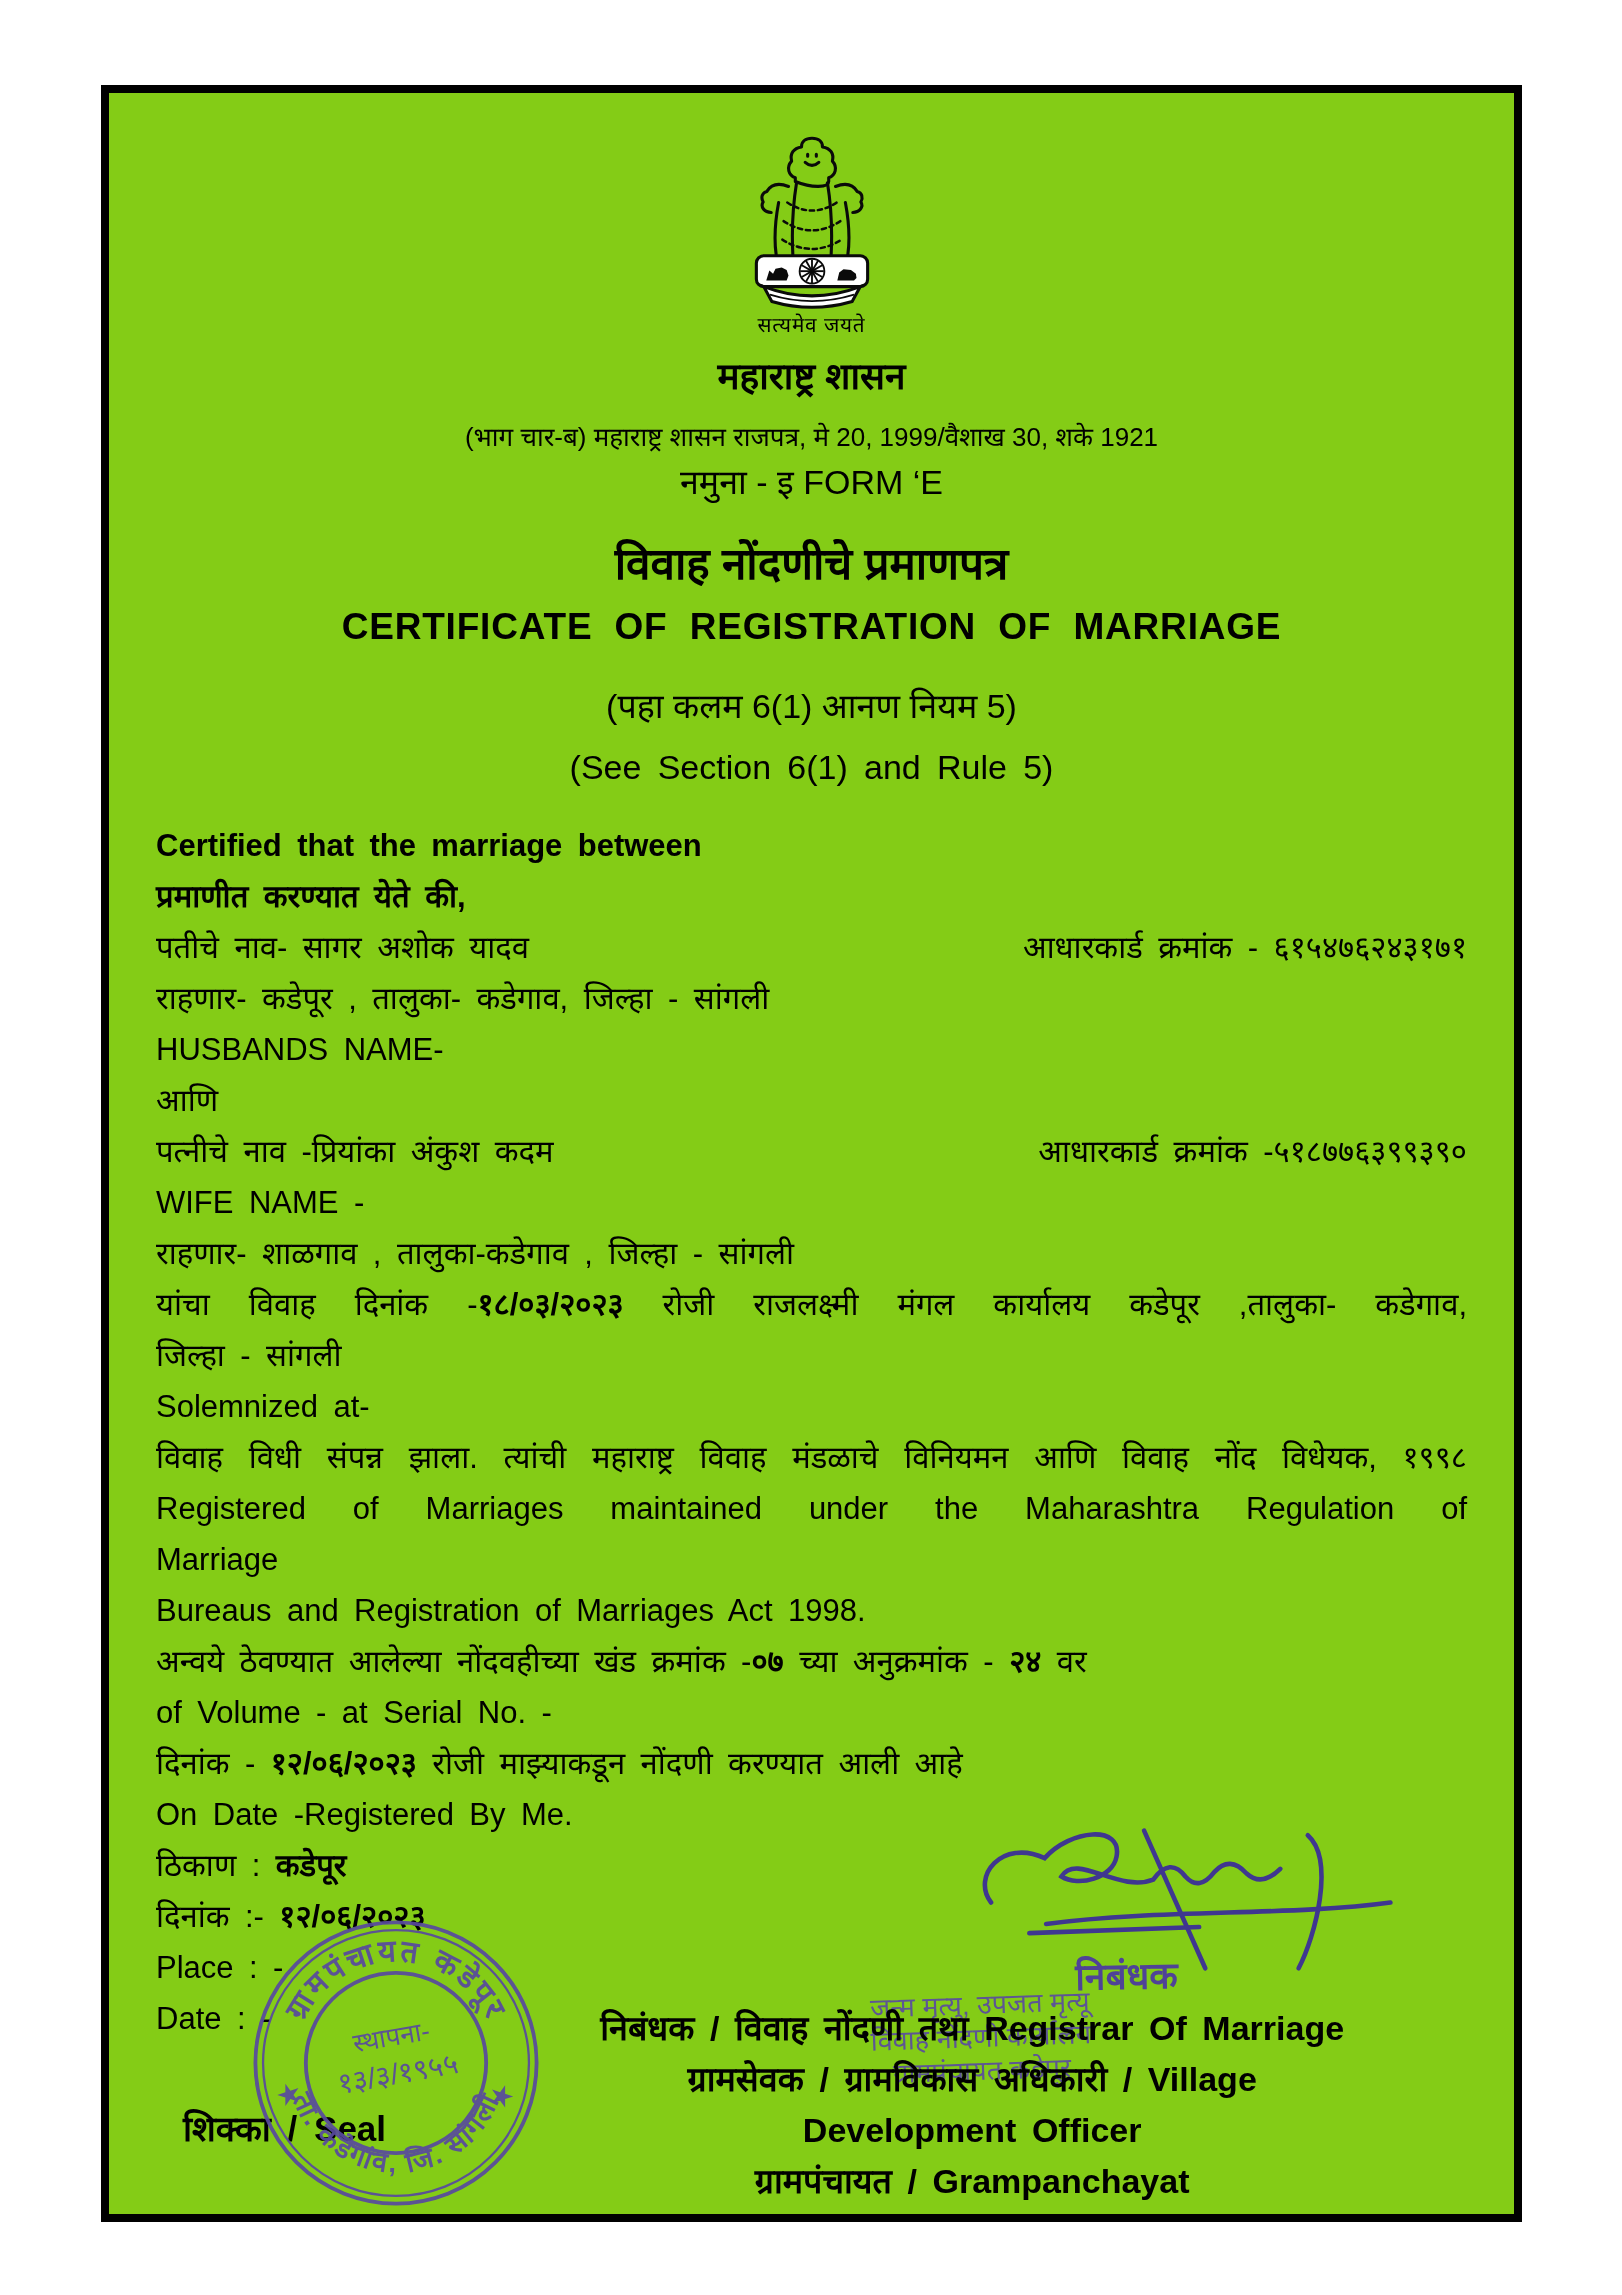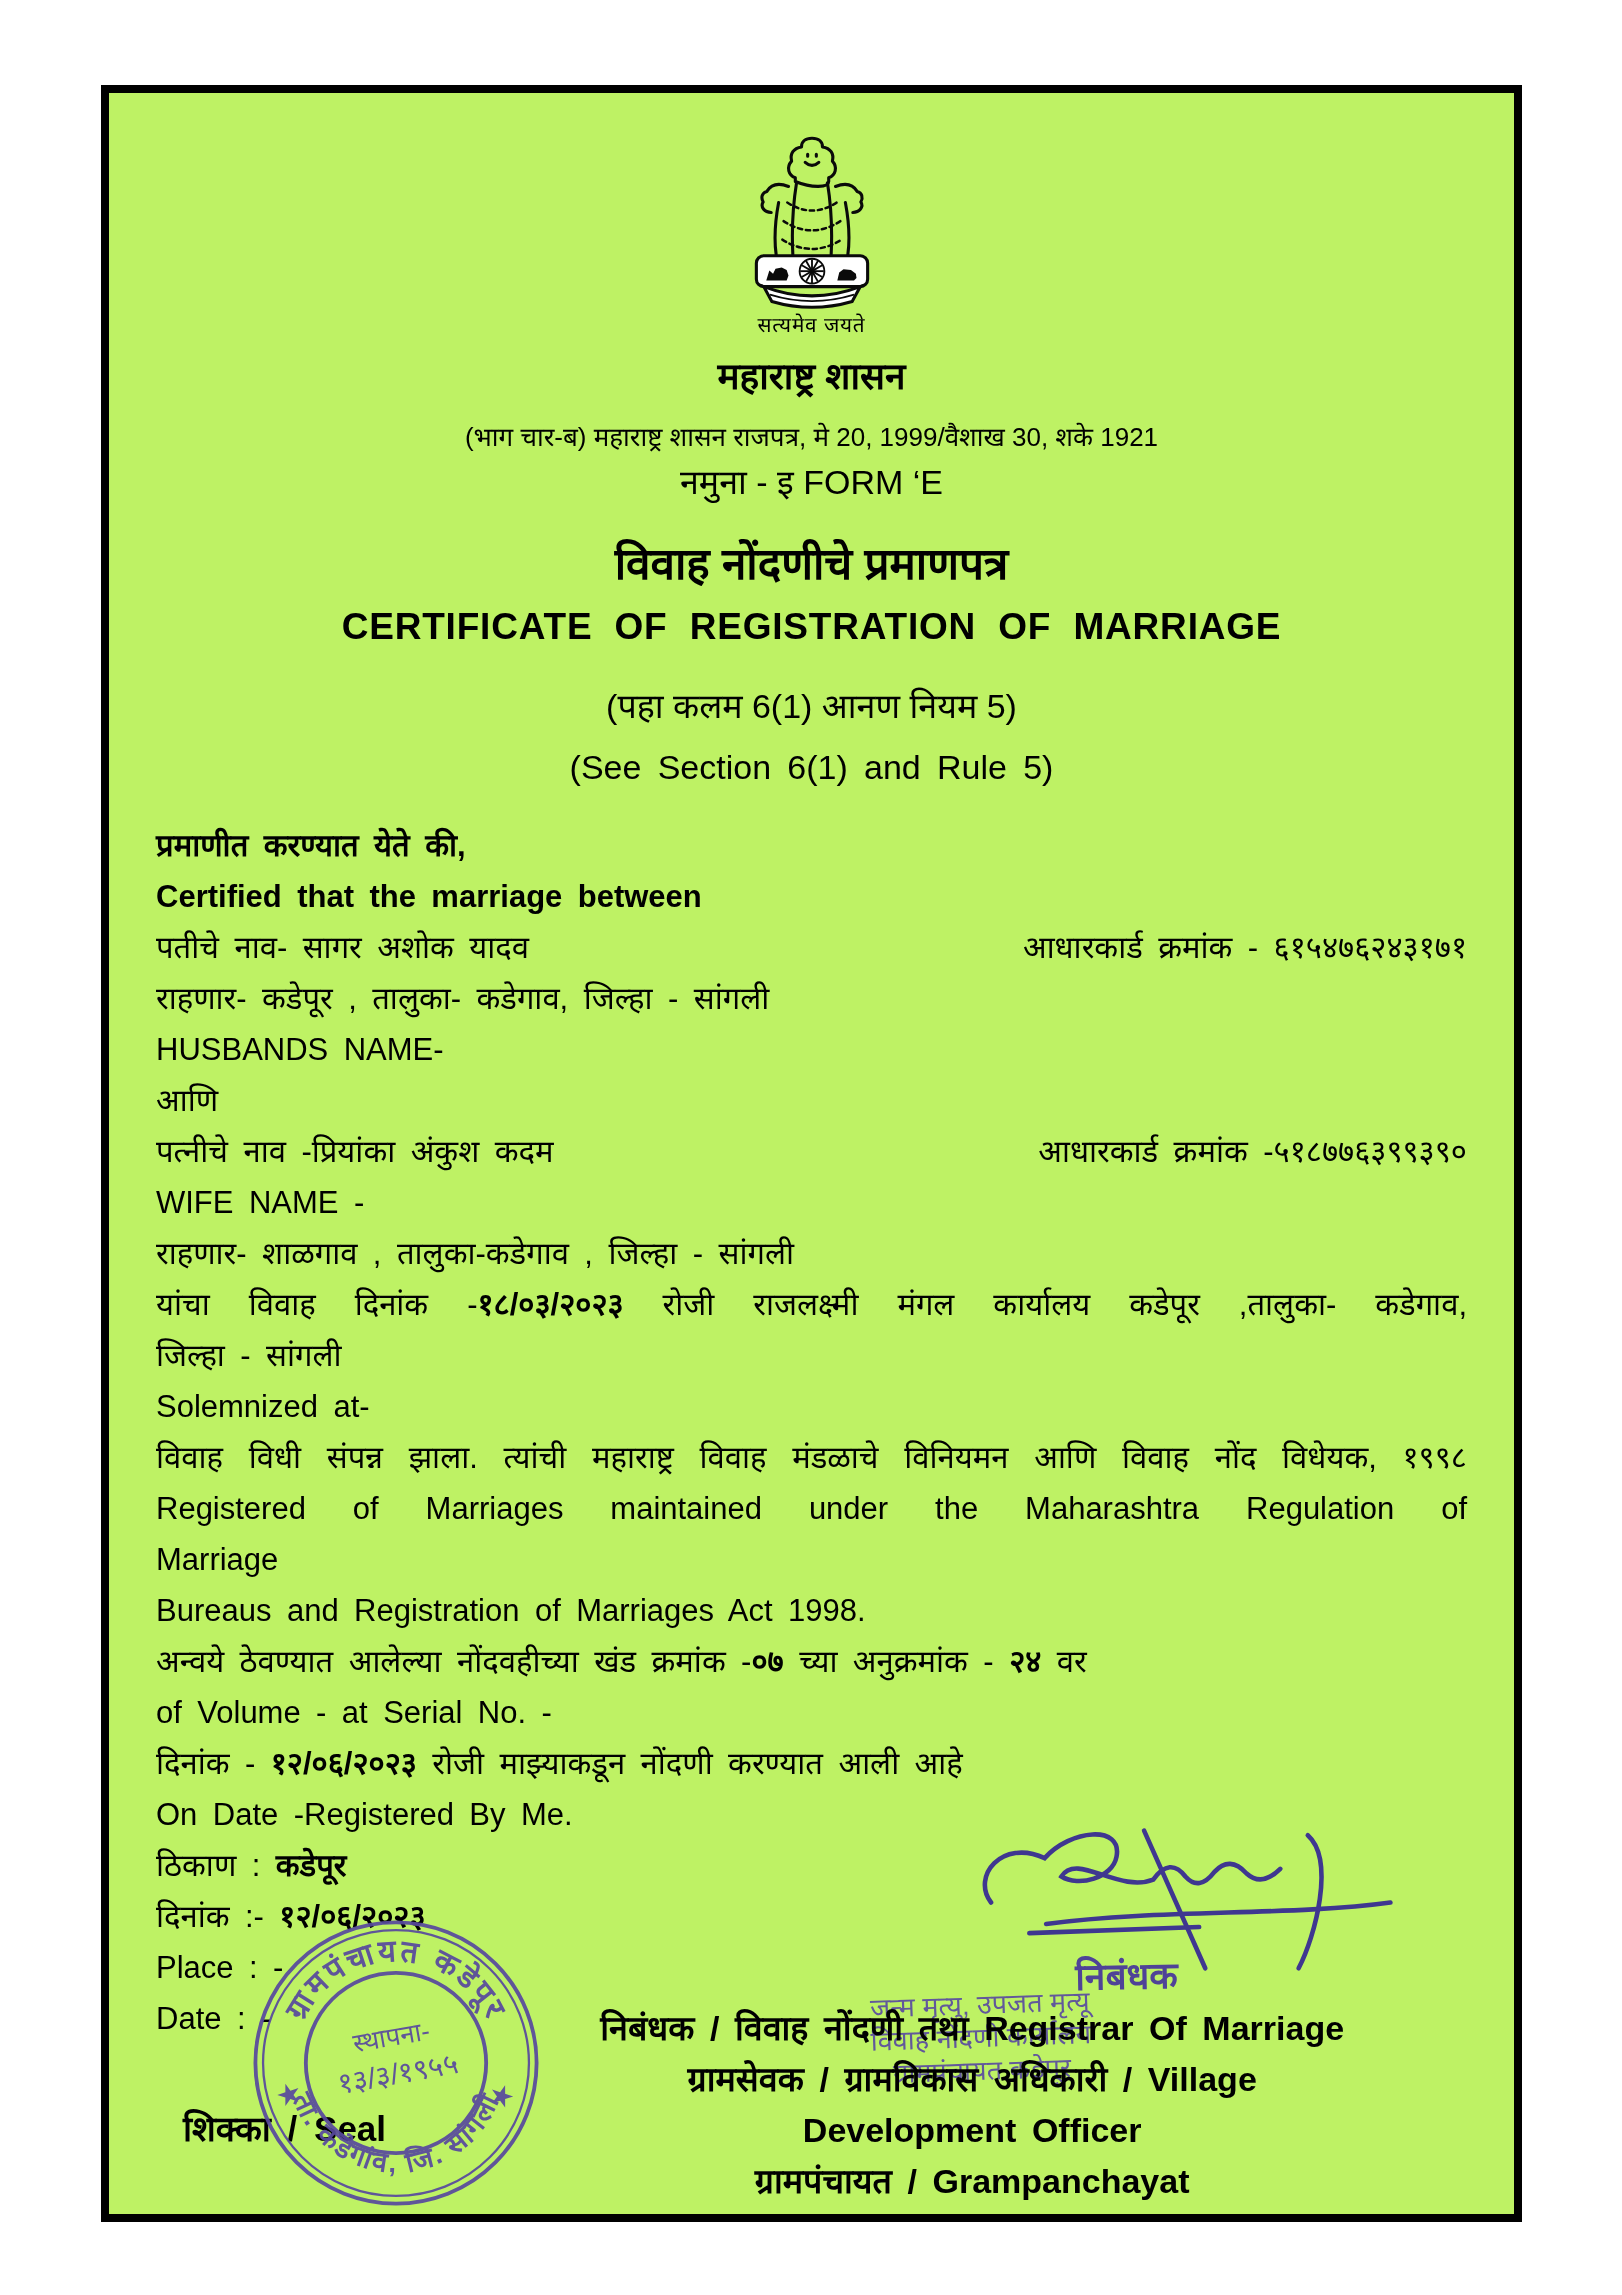--- a/index.html
+++ b/index.html
@@ -3,21 +3,21 @@
 <meta charset="utf-8">
 <style>
   html,body{margin:0;padding:0;}
   body{
     width:1623px;height:2295px;background:#ffffff;position:relative;
     font-family:"Liberation Sans","DejaVu Sans",sans-serif;color:#000;
     -webkit-font-smoothing:antialiased;
   }
   .frame{
     position:absolute;left:101px;top:85px;width:1405px;height:2121px;
-    border:8.4px solid #000;background:#bef264;
+    border:8.4px solid #000;background:#84cc16;
   }
   .content{position:absolute;left:0;top:0;right:0;padding:20px 47px 0;}
   .c{text-align:center;}
   .emblem-wrap{margin:13.8px auto 3.1px;width:161px;text-align:center;}
   .motto{font-size:20.7px;margin-top:1.5px;letter-spacing:0.8px;}
   .h-govt{font-size:37px;font-weight:bold;margin-top:10.7px;}
   .h-gazette{font-size:26px;margin-top:18.4px;}
   .h-form{font-size:34px;margin-top:4px;}
   .h-title-mr{font-size:44px;font-weight:bold;margin-top:27.5px;}
   .h-title-en{font-size:37px;font-weight:bold;margin-top:13.8px;letter-spacing:0.8px;word-spacing:0.3em;}
@@ -86,22 +86,22 @@
 
     <div class="c h-govt">महाराष्ट्र शासन</div>
     <div class="c h-gazette">(भाग चार-ब) महाराष्ट्र शासन राजपत्र, मे 20, 1999/वैशाख 30, शके 1921</div>
     <div class="c h-form">नमुना - इ FORM ‘E</div>
     <div class="c h-title-mr">विवाह नोंदणीचे प्रमाणपत्र</div>
     <div class="c h-title-en">CERTIFICATE OF REGISTRATION OF MARRIAGE</div>
     <div class="c h-sec-mr">(पहा कलम 6(1) आनण नियम 5)</div>
     <div class="c h-sec-en">(See Section 6(1) and Rule 5)</div>
 
     <div class="body-block">
+      <p class="b">Certified that the marriage between</p>
       <p class="b">प्रमाणीत करण्यात येते की,</p>
-      <p class="b">Certified that the marriage between</p>
 
       <div class="row2">
         <span>पतीचे नाव- सागर अशोक यादव</span>
         <span>आधारकार्ड क्रमांक - ६१५४७६२४३१७१</span>
       </div>
       <p>राहणार- कडेपूर , तालुका- कडेगाव, जिल्हा - सांगली</p>
       <p>HUSBANDS NAME-</p>
       <p>आणि</p>
 
       <div class="row2">

